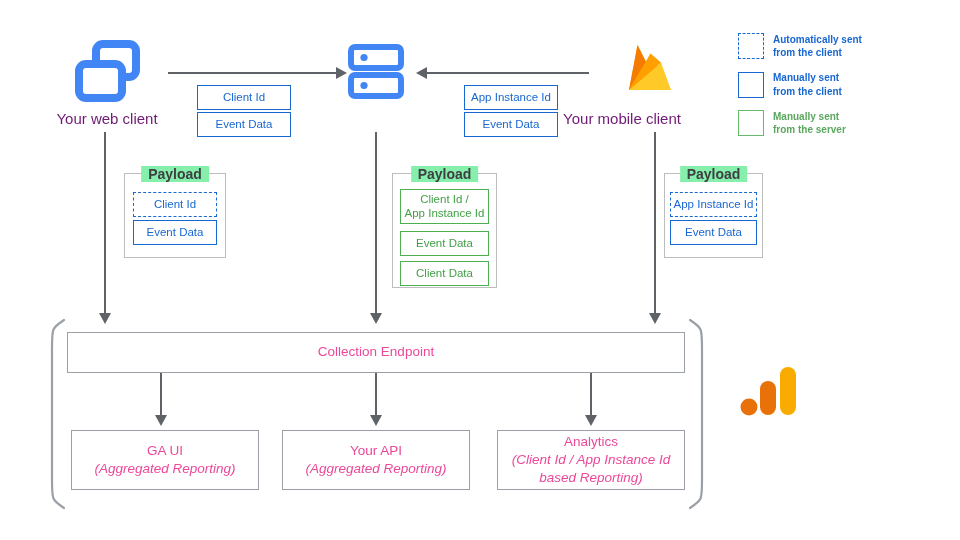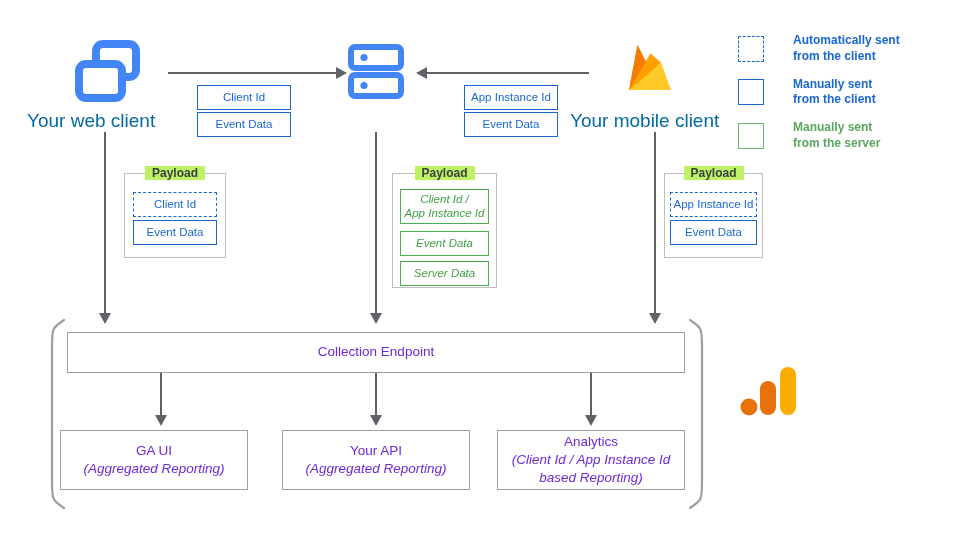--- a/index.html
+++ b/index.html
@@ -3,56 +3,56 @@
 <meta charset="utf-8">
 <style>
   html,body{margin:0;padding:0;background:#ffffff;}
   body{width:960px;height:540px;position:relative;overflow:hidden;
        font-family:"Liberation Sans","DejaVu Sans",sans-serif;
        -webkit-font-smoothing:antialiased;}
   .stage{position:absolute;left:0;top:0;width:960px;height:540px;}
   .abs{position:absolute;box-sizing:border-box;}
 
   
-  .node-label{font-size:19px;color:#0369a1;white-space:nowrap;}
+  .node-label{font-size:15px;color:#701a75;text-align:center;white-space:nowrap;}
   .tagbox{border:1.6px solid #1967d2;color:#1967d2;font-size:11.5px;
           display:flex;align-items:center;justify-content:center;
           text-align:center;line-height:1.15;background:#fff;}
   .tagbox.dashed{border-style:dashed;}
-  .tagbox.green{border-color:#4caf50;color:#43a047;font-style:italic;}
+  .tagbox.green{border-color:#4caf50;color:#43a047;}
 
   
   .payload{border:1.1px solid #bdbdbd;background:#fff;}
   .payload-title{position:absolute;top:-8px;left:50%;transform:translateX(-50%);
-                 background:#bef264;padding:0 7px;font-size:12px;font-weight:bold;
+                 background:#86efac;padding:0 7px;font-size:14px;font-weight:bold;
                  color:#3c4043;white-space:nowrap;}
 
   
   .greybox{border:1.1px solid #9aa0a6;background:#fff;display:flex;
            flex-direction:column;align-items:center;justify-content:center;
-           font-size:13.5px;color:#6d28d9;text-align:center;line-height:1.35;}
+           font-size:13.5px;color:#ec4899;text-align:center;line-height:1.35;}
   .greybox .sub{font-style:italic;}
 
   
   .vline{background:#5f6368;width:2px;}
   .hline{background:#5f6368;height:2px;}
   .arrow-down{width:0;height:0;border-left:6.5px solid transparent;
               border-right:6.5px solid transparent;border-top:11px solid #5f6368;}
   .arrow-right{width:0;height:0;border-top:6.5px solid transparent;
                border-bottom:6.5px solid transparent;border-left:11px solid #5f6368;}
   .arrow-left{width:0;height:0;border-top:6.5px solid transparent;
               border-bottom:6.5px solid transparent;border-right:11px solid #5f6368;}
 
   
   .legend-row{display:flex;align-items:center;gap:9px;}
   .legend-swatch{width:26px;height:26px;border:1.6px solid #1967d2;background:#fff;
                  flex:0 0 auto;box-sizing:border-box;}
   .legend-swatch.dashed{border-style:dashed;}
   .legend-swatch.green{border-color:#66bb6a;}
-  .legend-text{font-size:12px;line-height:1.32;color:#1967d2;white-space:pre-line;font-weight:600;margin-left:20px;}
+  .legend-text{font-size:10px;line-height:1.32;color:#1967d2;white-space:pre-line;font-weight:600;}
   .legend-text.green{color:#5aa75f;}
 
   .ga-caption{font-size:13px;color:#3c4043;text-align:center;line-height:1.3;font-weight:600;}
 </style>
 </head>
 <body>
 
 <div class="stage">
 
   <div class="abs" style="left:74px;top:38px;width:66px;height:66px;">
@@ -74,21 +74,21 @@
 
   <div class="abs" style="left:617px;top:38px;width:66px;height:66px;">
     <svg viewBox="0 0 66 66" width="66" height="66">
       <path d="M12 52 L20.5 7 L29 24 L33.5 15.5 L54 52 Z" fill="#ffa000"></path>
       <path d="M12 52 L20.5 7 L29 24 Z" fill="#f57c00"></path>
       <path d="M12 52 L44 24.5 L54 52 Z" fill="#ffca28"></path>
       <path d="M12 52 L33.5 15.5 L44 24.5 Z" fill="#ffa000"></path>
       <path d="M12 52 L54 52 L33.5 60 Z" fill="#ffca28" opacity="0"></path>
     </svg>
   </div>
-  <div class="abs node-label" style="left:570px;top:110px;width:160px;">Your mobile client</div>
+  <div class="abs node-label" style="left:542px;top:110px;width:160px;">Your mobile client</div>
 
   <div class="abs hline" style="left:168px;top:72px;width:168px;"></div>
   <div class="abs arrow-right" style="left:336px;top:66.5px;"></div>
 
   <div class="abs tagbox" style="left:197px;top:85px;width:94px;height:25px;">Client Id</div>
   <div class="abs tagbox" style="left:197px;top:112px;width:94px;height:25px;">Event Data</div>
 
   <div class="abs hline" style="left:427px;top:72px;width:162px;"></div>
   <div class="abs arrow-left" style="left:416px;top:66.5px;"></div>
 
@@ -100,21 +100,21 @@
   </div>
   <div class="abs tagbox dashed" style="left:133px;top:192px;width:84px;height:25px;">Client Id</div>
   <div class="abs tagbox" style="left:133px;top:220px;width:84px;height:25px;">Event Data</div>
 
   <div class="abs payload" style="left:392px;top:173px;width:105px;height:115px;">
     <div class="payload-title">Payload</div>
   </div>
   <div class="abs tagbox green" style="left:400px;top:189px;width:89px;height:35px;white-space:pre-line;">Client Id /
 App Instance Id</div>
   <div class="abs tagbox green" style="left:400px;top:231px;width:89px;height:25px;">Event Data</div>
-  <div class="abs tagbox green" style="left:400px;top:261px;width:89px;height:25px;">Server Data</div>
+  <div class="abs tagbox green" style="left:400px;top:261px;width:89px;height:25px;">Client Data</div>
 
   <div class="abs payload" style="left:664px;top:173px;width:99px;height:85px;">
     <div class="payload-title">Payload</div>
   </div>
   <div class="abs tagbox dashed" style="left:670px;top:192px;width:87px;height:25px;">App Instance Id</div>
   <div class="abs tagbox" style="left:670px;top:220px;width:87px;height:25px;">Event Data</div>
 
   <div class="abs vline" style="left:104px;top:132px;height:183px;"></div>
   <div class="abs arrow-down" style="left:98.5px;top:313px;"></div>
 
@@ -141,21 +141,21 @@
 
   <div class="abs vline" style="left:160px;top:373px;height:44px;"></div>
   <div class="abs arrow-down" style="left:154.5px;top:415px;"></div>
 
   <div class="abs vline" style="left:375px;top:373px;height:44px;"></div>
   <div class="abs arrow-down" style="left:369.5px;top:415px;"></div>
 
   <div class="abs vline" style="left:590px;top:373px;height:44px;"></div>
   <div class="abs arrow-down" style="left:584.5px;top:415px;"></div>
 
-  <div class="abs greybox" style="left:60px;top:430px;width:188px;height:60px;">
+  <div class="abs greybox" style="left:71px;top:430px;width:188px;height:60px;">
     <span>GA UI</span>
     <span class="sub">(Aggregated Reporting)</span>
   </div>
 
   <div class="abs greybox" style="left:282px;top:430px;width:188px;height:60px;">
     <span>Your API</span>
     <span class="sub">(Aggregated Reporting)</span>
   </div>
 
   <div class="abs greybox" style="left:497px;top:430px;width:188px;height:60px;">

